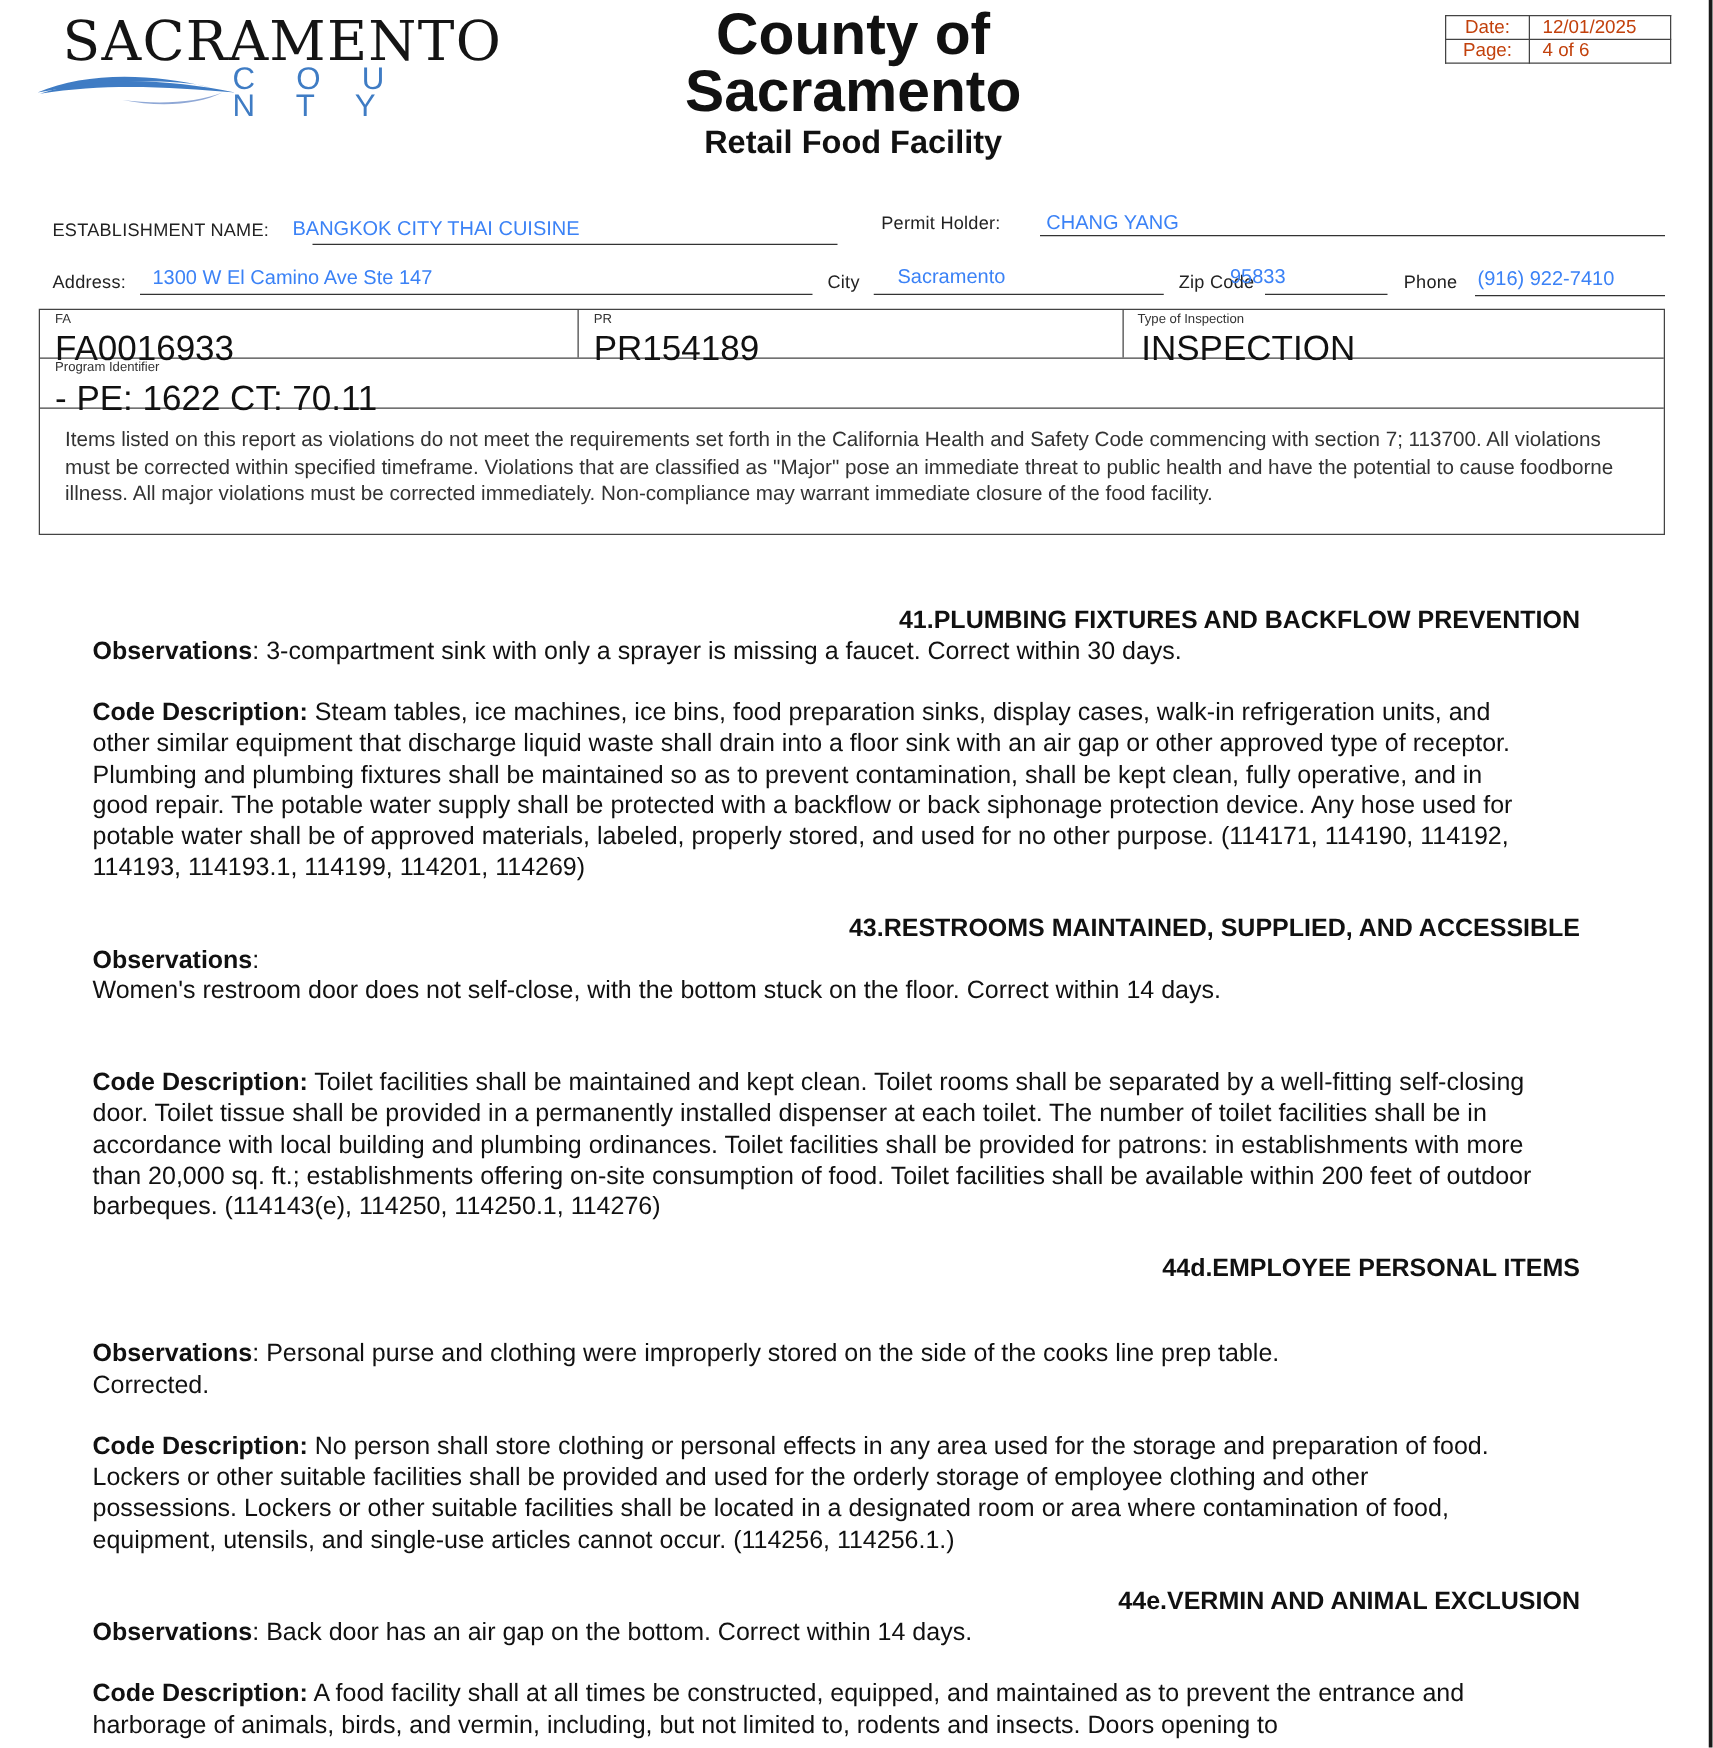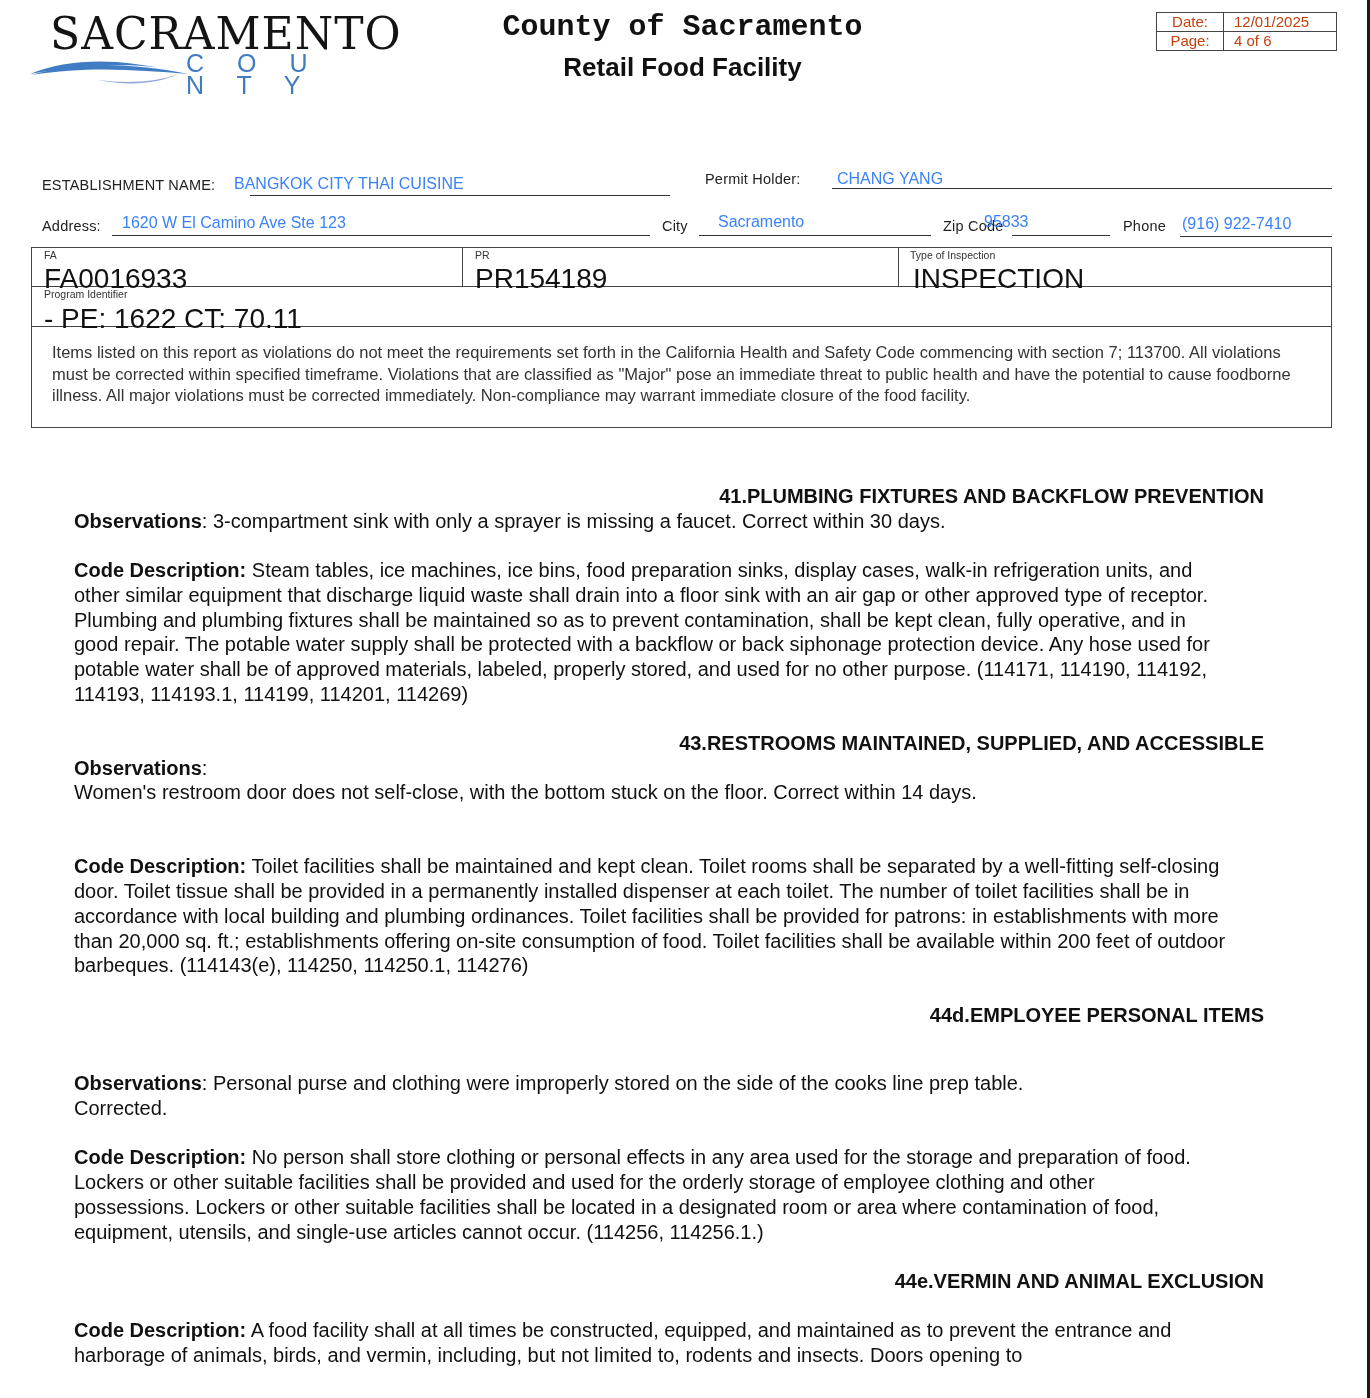--- a/index.html
+++ b/index.html
@@ -16,21 +16,21 @@
       font-size: 44px; letter-spacing: 1px; color: #141414; font-weight: normal; line-height: 52px;
     }
     .logo-county {
       position: absolute; left: 158px; top: 46px; font-family: "Liberation Sans", sans-serif;
       font-size: 25px; letter-spacing: 13px; color: #3f7cc4; line-height: 22px;
     }
     .logo-wave { position: absolute; left: 0; top: 38px; }
 
     
     .title-block { position: absolute; left: 440px; top: 4px; width: 485px; text-align: center; }
-    .title-main { font-size: 30px; font-weight: bold; line-height: 46px; color: #111; font-family: Liberation Mono, monospace; }
+    .title-main { font-size: 47px; font-weight: bold; line-height: 46px; color: #111; }
     .title-sub { font-size: 26px; font-weight: bold; line-height: 28px; margin-top: 3px; }
     .title-sub2 { font-size: 23px; font-weight: bold; line-height: 24px; color: #222; }
 
     
     .meta-box { position: absolute; left: 1156px; top: 12px; border-collapse: collapse; font-size: 15px; }
     .meta-box td { border: 1.5px solid #444; padding: 0 6px; height: 18px; line-height: 18px; color: #c2410c; }
     .meta-box td.k { width: 54px; text-align: center; }
     .meta-box td.v { width: 96px; text-align: left; padding-left: 10px; }
 
     
@@ -90,21 +90,21 @@
 
 <div class="field-label" style="left:42px; top:177px;">ESTABLISHMENT NAME:</div>
 <div class="field-value" style="left:234px; top:175px;">BANGKOK CITY THAI CUISINE</div>
 <div class="uline" style="left:250px; top:195px; width:420px;"></div>
 
 <div class="field-label" style="left:705px; top:171px;">Permit Holder:</div>
 <div class="field-value" style="left:837px; top:170px;">CHANG YANG</div>
 <div class="uline" style="left:832px; top:188px; width:500px;"></div>
 
 <div class="field-label" style="left:42px; top:218px;">Address:</div>
-<div class="field-value" style="left:122px; top:214px;">1620 W El Camino Ave Ste 123</div>
+<div class="field-value" style="left:122px; top:214px;">1300 W El Camino Ave Ste 147</div>
 <div class="uline" style="left:112px; top:235px; width:538px;"></div>
 
 <div class="field-label" style="left:662px; top:218px;">City</div>
 <div class="field-value" style="left:718px; top:213px;">Sacramento</div>
 <div class="uline" style="left:699px; top:235px; width:232px;"></div>
 
 <div class="field-label" style="left:943px; top:218px;">Zip Code</div>
 <div class="field-value" style="left:984px; top:213px;">95833</div>
 <div class="uline" style="left:1012px; top:235px; width:98px;"></div>
 
@@ -157,16 +157,17 @@
     <div class="sec-title">44d.EMPLOYEE PERSONAL ITEMS</div>
     <p class="para" style="width:1040px;margin-top:44px;"><span class="b">Observations</span><span>: Personal purse and clothing were improperly stored on the side of the cooks line prep table.</span></p>
     <p class="para">Corrected.</p>
     <div class="gap"></div>
     <p class="para" style="width:1135px;"><span class="b">Code Description:</span><span> No person shall store clothing or personal effects in any area used for the storage and preparation of food. Lockers or other suitable facilities shall be provided and used for the orderly storage of employee clothing and other possessions. Lockers or other suitable facilities shall be located in a designated room or area where contamination of food, equipment, utensils, and single-use articles cannot occur. (114256, 114256.1.)</span></p>
   </div>
   <div class="gap"></div>
 
   <div>
     <div class="sec-title">44e.VERMIN AND ANIMAL EXCLUSION</div>
+    <p class="para"><span class="b">Observations</span><span>: Back door has an air gap on the bottom. Correct within 14 days.</span></p>
     <div class="gap"></div>
     <p class="para" style="width:1160px;"><span class="b">Code Description:</span><span> A food facility shall at all times be constructed, equipped, and maintained as to prevent the entrance and harborage of animals, birds, and vermin, including, but not limited to, rodents and insects. Doors opening to</span></p>
   </div>
 </div>
 
 </body></html>

